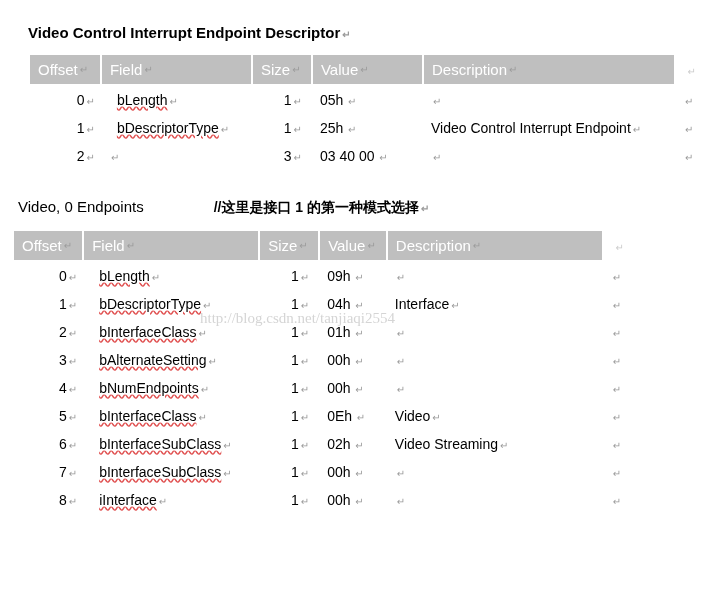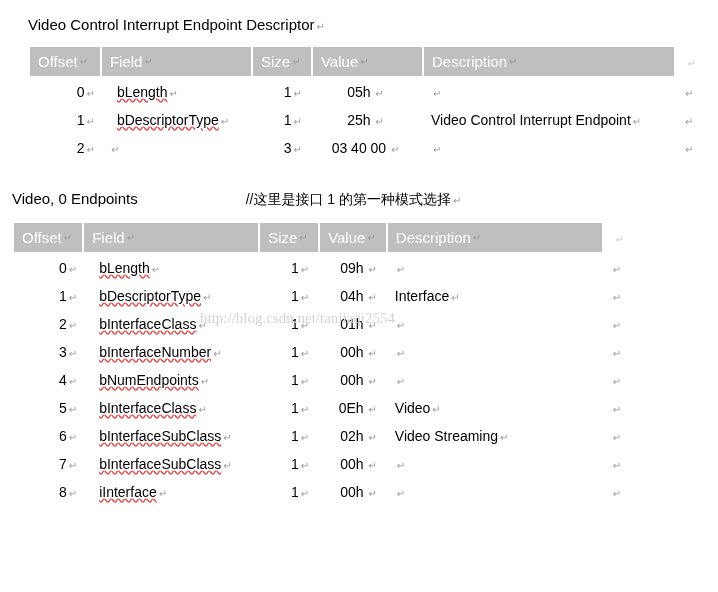--- a/index.html
+++ b/index.html
@@ -5,40 +5,41 @@
     body {
       font-family: Arial, sans-serif;
       background: #fff;
       margin: 0;
       padding: 12px;
       font-size: 14px;
       color: #000;
       position: relative;
     }
     .section-title {
-      font-weight: normal;
+      font-weight: bold;
       font-size: 15px;
       margin-bottom: 12px;
-      margin-top: 4px;
+      margin-top: 12px;
       padding-left: 16px;
     }
     .section-title2 {
       font-weight: bold;
       font-size: 15px;
       margin-top: 28px;
       margin-bottom: 12px;
       display: flex;
       align-items: baseline;
     }
     .section-title2 .sub {
       font-weight: normal;
+      margin-left: 6px;
     }
     .section-title2 .comment {
-      font-weight: normal;
-      margin-left: 108px;
+      font-weight: bold;
+      margin-left: 70px;
       font-size: 14px;
     }
     table {
       border-collapse: collapse;
       width: auto;
     }
     th {
       background: #bfbfbf;
       color: #fff;
       text-align: right;
@@ -59,26 +60,25 @@
     }
     td.field {
       width: 130px;
     }
     td.size {
       text-align: right;
       width: 30px;
     }
     td.value {
       width: 64px;
-      text-align: center;
+      text-align: left;
       padding-right: 10px;
     }
     td.value2 {
       width: 40px;
-      text-align: right;
     }
     td.desc {
       width: 200px;
     }
     .field-name {
       text-decoration: underline;
       text-decoration-style: wavy;
       text-decoration-color: #e05050;
       margin-left: 8px;
     }
@@ -254,21 +254,21 @@
       <tr>
         <td class="offset">2<span class="mark">↵</span></td>
         <td class="field"><span class="field-name">bInterfaceClass</span><span class="mark">↵</span></td>
         <td class="size">1<span class="mark">↵</span></td>
         <td class="value2">01h<span class="mark">&nbsp;↵</span></td>
         <td class="desc"><span class="mark">↵</span></td>
         <td><span class="mark">↵</span></td>
       </tr>
       <tr>
         <td class="offset">3<span class="mark">↵</span></td>
-        <td class="field"><span class="field-name">bInterfaceNumber</span><span class="mark">↵</span></td>
+        <td class="field"><span class="field-name">bAlternateSetting</span><span class="mark">↵</span></td>
         <td class="size">1<span class="mark">↵</span></td>
         <td class="value2">00h<span class="mark">&nbsp;↵</span></td>
         <td class="desc"><span class="mark">↵</span></td>
         <td><span class="mark">↵</span></td>
       </tr>
       <tr>
         <td class="offset">4<span class="mark">↵</span></td>
         <td class="field"><span class="field-name">bNumEndpoints</span><span class="mark">↵</span></td>
         <td class="size">1<span class="mark">↵</span></td>
         <td class="value2">00h<span class="mark">&nbsp;↵</span></td>

